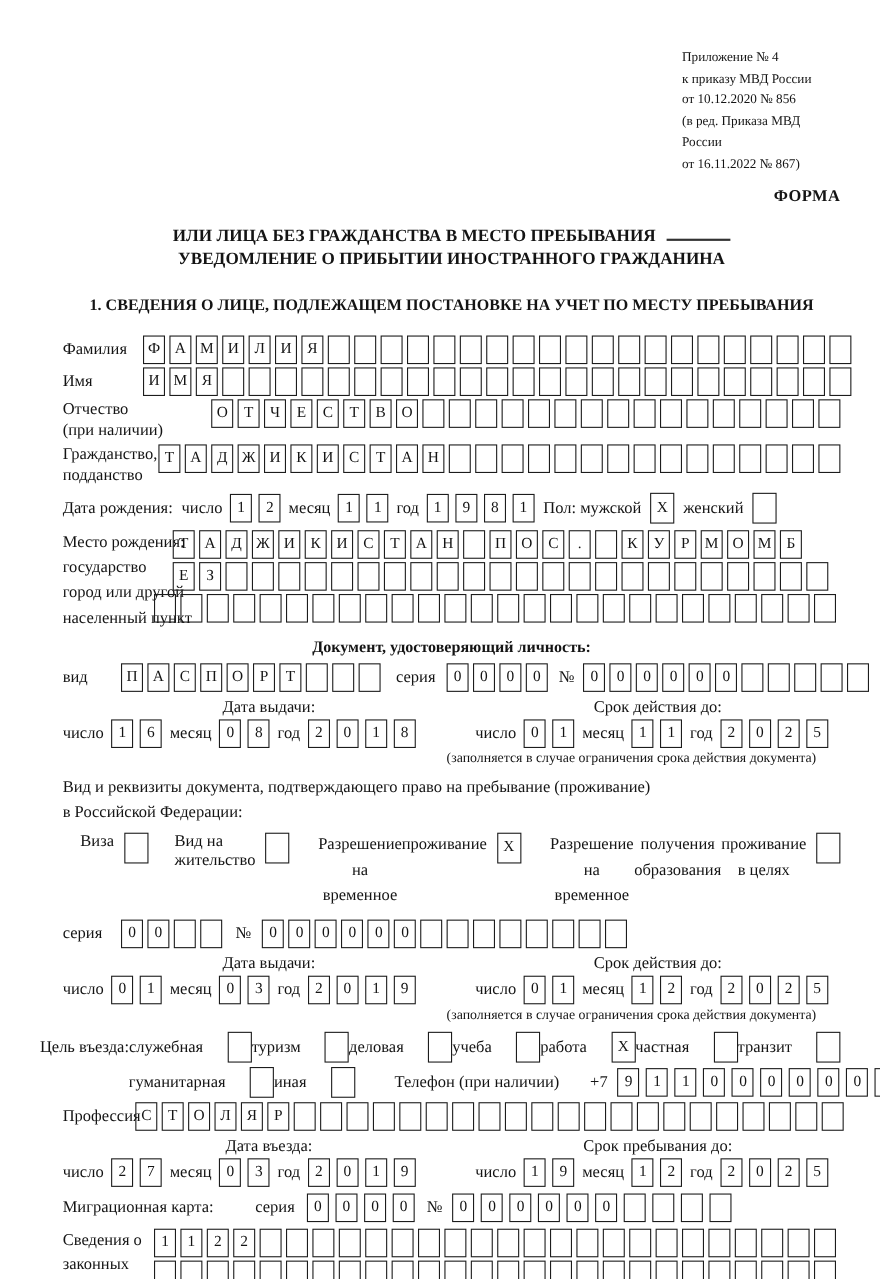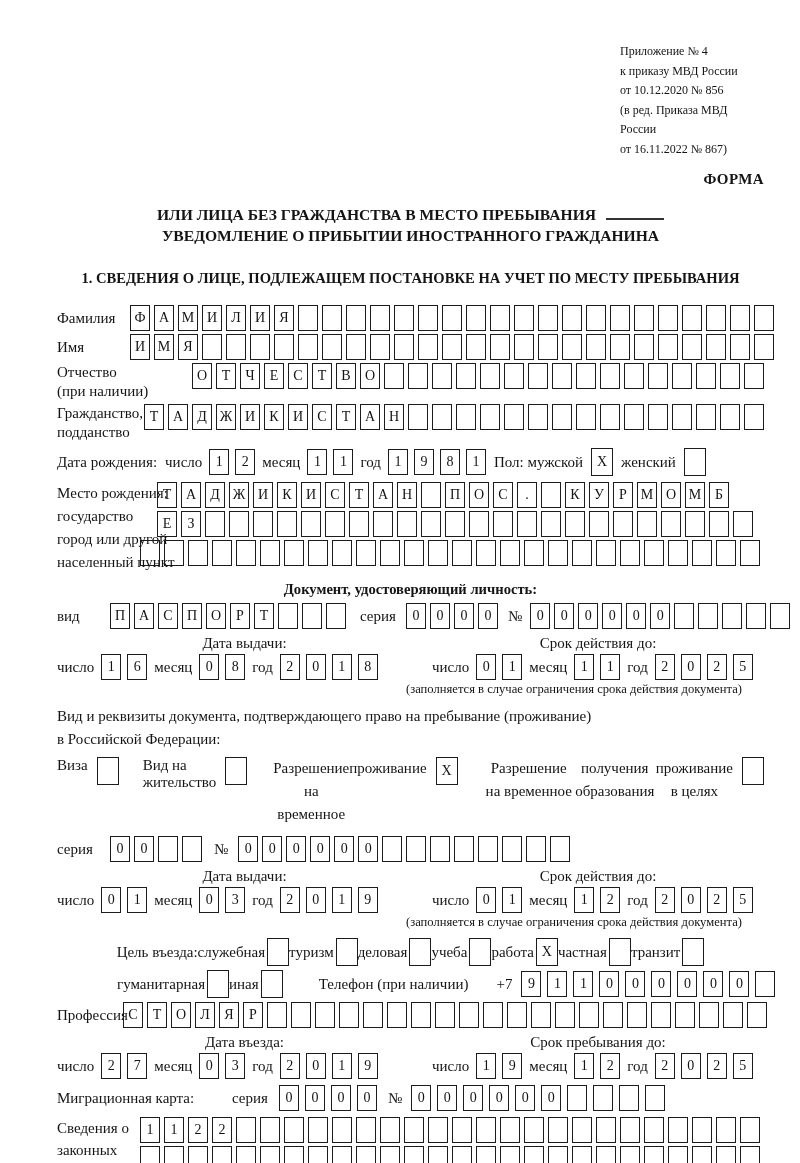--- a/index.html
+++ b/index.html
@@ -41,28 +41,28 @@
   .dh-left{width:375px;text-align:center}
   .dh-right{flex:1;text-align:center}
   .date-row{display:flex;align-items:center;margin-bottom:2px}
   .date-row .dg-left{width:375px}
   .small-note{font-size:12.6px;text-align:right;padding-right:22px;margin-bottom:6px}
 
   .doc-heading{text-align:center;font-weight:bold;font-size:14.6px;margin:7px 0 5px 0}
   .intro{margin-top:8px;line-height:23px}
 
   
-  .opt-row{display:flex;align-items:flex-start;margin:6px 0 10px 0}
+  .opt-row{display:flex;align-items:flex-start;margin:6px 0 10px 16px}
   .optpair{display:inline-flex;align-items:flex-start;gap:9px}
   .optcol{display:flex;flex-direction:row;text-align:center;line-height:23px}
   .cb{width:22px;height:28px}
 
   
-  .purpose-row{display:flex;align-items:center;justify-content:center;margin:8px 0 4px 0}
-  .opt{display:inline-flex;align-items:center;gap:2px}
+  .purpose-row{display:flex;align-items:center;justify-content:flex-end;margin:8px 0 4px 0}
+  .opt{display:inline-flex;align-items:center;gap:22px}
   .purpose-row2{display:flex;align-items:center;margin-bottom:4px}
   .mt6{margin-top:6px}
 </style>
 </head>
 <body>
 
 <div class="page">
 
   <div class="ref-block">
     <div>Приложение № 4</div>

